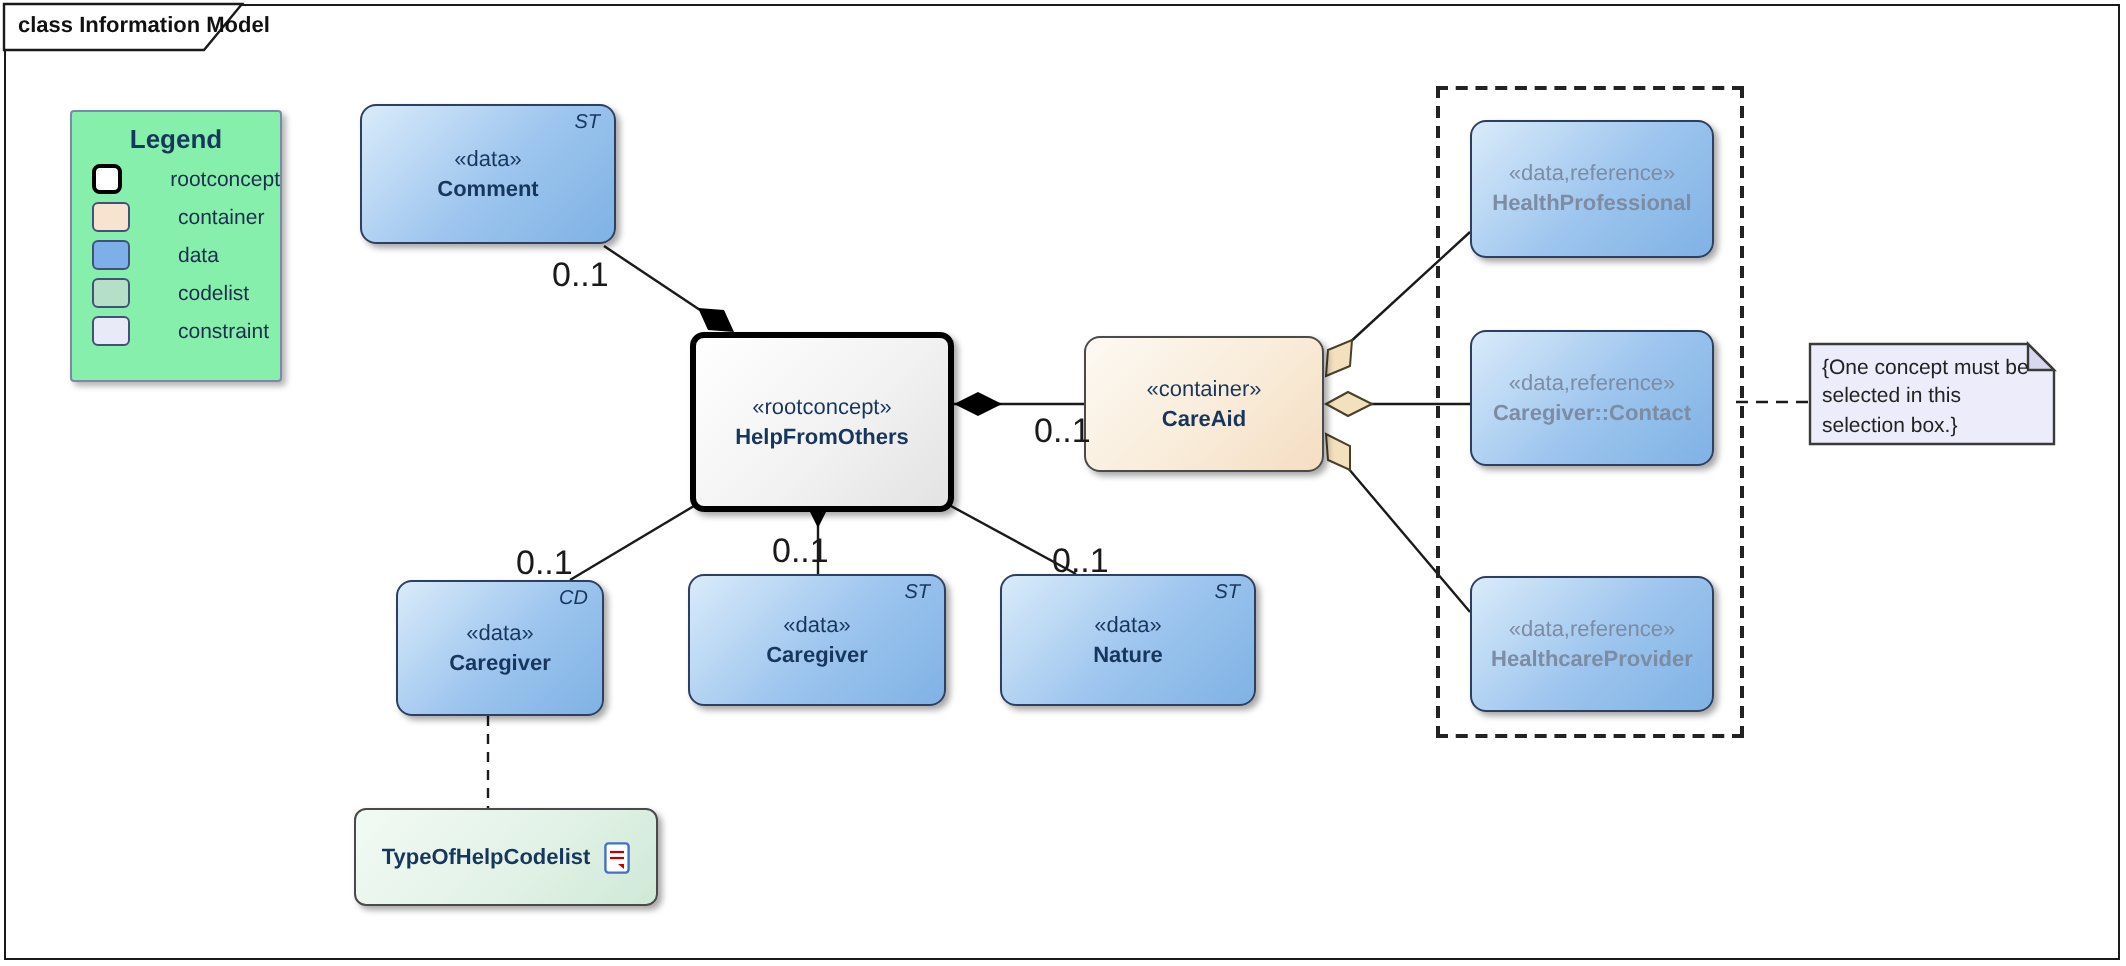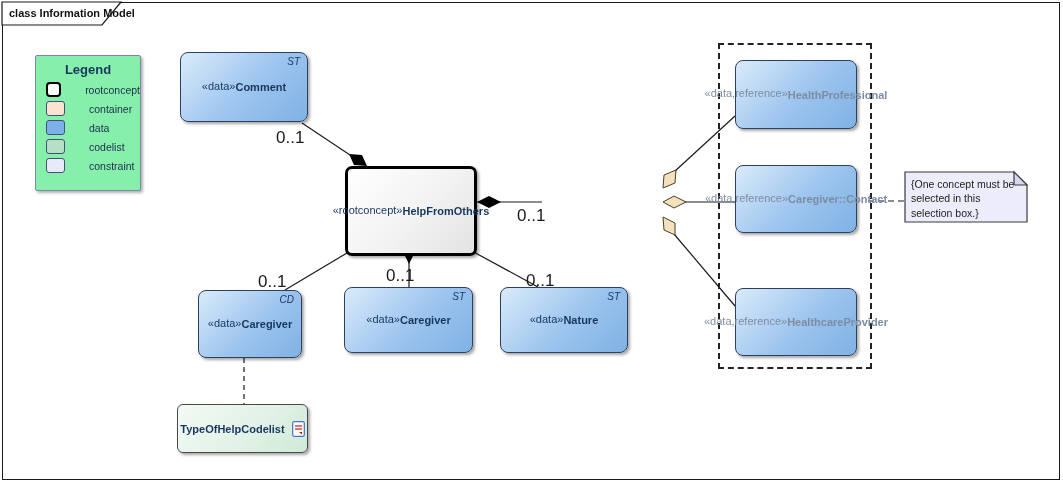--- a/index.html
+++ b/index.html
@@ -10,21 +10,21 @@
   #frame{position:absolute; left:2px; top:2px; right:3px; bottom:3px; border:1px solid #1a1a1a;}
   #connectors{position:absolute; left:0; top:0; width:1063px; height:483px; pointer-events:none;}
   .tab-title{
     position:absolute; left:9px; top:7px; font-size:11px; font-weight:bold; color:#111;
     white-space:nowrap;
   }
   
   .node{
     position:absolute; box-sizing:border-box; border-radius:8px;
     border:1px solid #2f3f5f;
-    display:flex; flex-direction:row; align-items:center; justify-content:center;
+    display:flex; flex-direction:column; align-items:center; justify-content:center;
     text-align:center; color:#17365d;
     box-shadow:2px 2px 3px rgba(0,0,0,0.35);
   }
   .node .stereo{font-size:11px; margin-bottom:3px;}
   .node .nname{font-size:11px; font-weight:bold;}
   .node .tag{position:absolute; top:3px; right:7px; font-size:10px; font-style:italic; color:#17365d;}
   .data-node{background:linear-gradient(135deg,#d9ebfa 0%,#9cc4ee 55%,#7fb2e4 100%);}
   .ref-node .stereo,.ref-node .nname{color:#7d8ca3;}
   .root-node{
     background:linear-gradient(135deg,#ffffff 0%,#f2f2f2 55%,#e3e3e3 100%);
@@ -154,20 +154,24 @@
     <span class="tag">ST</span>
     <div class="stereo">«data»</div>
     <div class="nname">Comment</div>
   </div>
 
   <div class="node root-node" style="left:345px; top:166px; width:132px; height:90px;align-items:center;">
     <div class="stereo">«rootconcept»</div>
     <div class="nname">HelpFromOthers</div>
   </div>
 
+  <div class="node container-node" style="left:542px; top:168px; width:120px; height:68px;">
+    <div class="stereo">«container»</div>
+    <div class="nname">CareAid</div>
+  </div>
 
   <div class="selection-box" style="left:718px; top:43px; width:150px; height:322px;"></div>
 
   <div class="node data-node ref-node" style="left:735px; top:60px; width:122px; height:69px;">
     <div class="stereo">«data,reference»</div>
     <div class="nname">HealthProfessional</div>
   </div>
 
   <div class="node data-node ref-node" style="left:735px; top:165px; width:122px; height:68px;">
     <div class="stereo">«data,reference»</div>
@@ -190,21 +194,21 @@
     <div class="stereo">«data»</div>
     <div class="nname">Caregiver</div>
   </div>
 
   <div class="node data-node" style="left:500px; top:287px; width:128px; height:66px;">
     <span class="tag">ST</span>
     <div class="stereo">«data»</div>
     <div class="nname">Nature</div>
   </div>
 
-  <div class="node codelist-node" style="left:177px; top:404px; width:131px; height:49px;">
+  <div class="node codelist-node" style="left:177px; top:404px; width:152px; height:49px;">
     <div class="nname">TypeOfHelpCodelist</div>
     <svg width="13" height="16" viewBox="0 0 13 16">
       <rect x="0.7" y="0.7" width="11.6" height="14.6" rx="1.5" fill="#ffffff" stroke="#4472c4" stroke-width="1.2"></rect>
       <line x1="3" y1="5" x2="10" y2="5" stroke="#c00000" stroke-width="1.1"></line>
       <line x1="3" y1="8" x2="10" y2="8" stroke="#c00000" stroke-width="1.1"></line>
       <path d="M7,11 L10,11 L10,13.5 Z" fill="#c00000"></path>
     </svg>
   </div>
 
   <div class="note-text">{One concept must be selected in this selection box.}</div>

